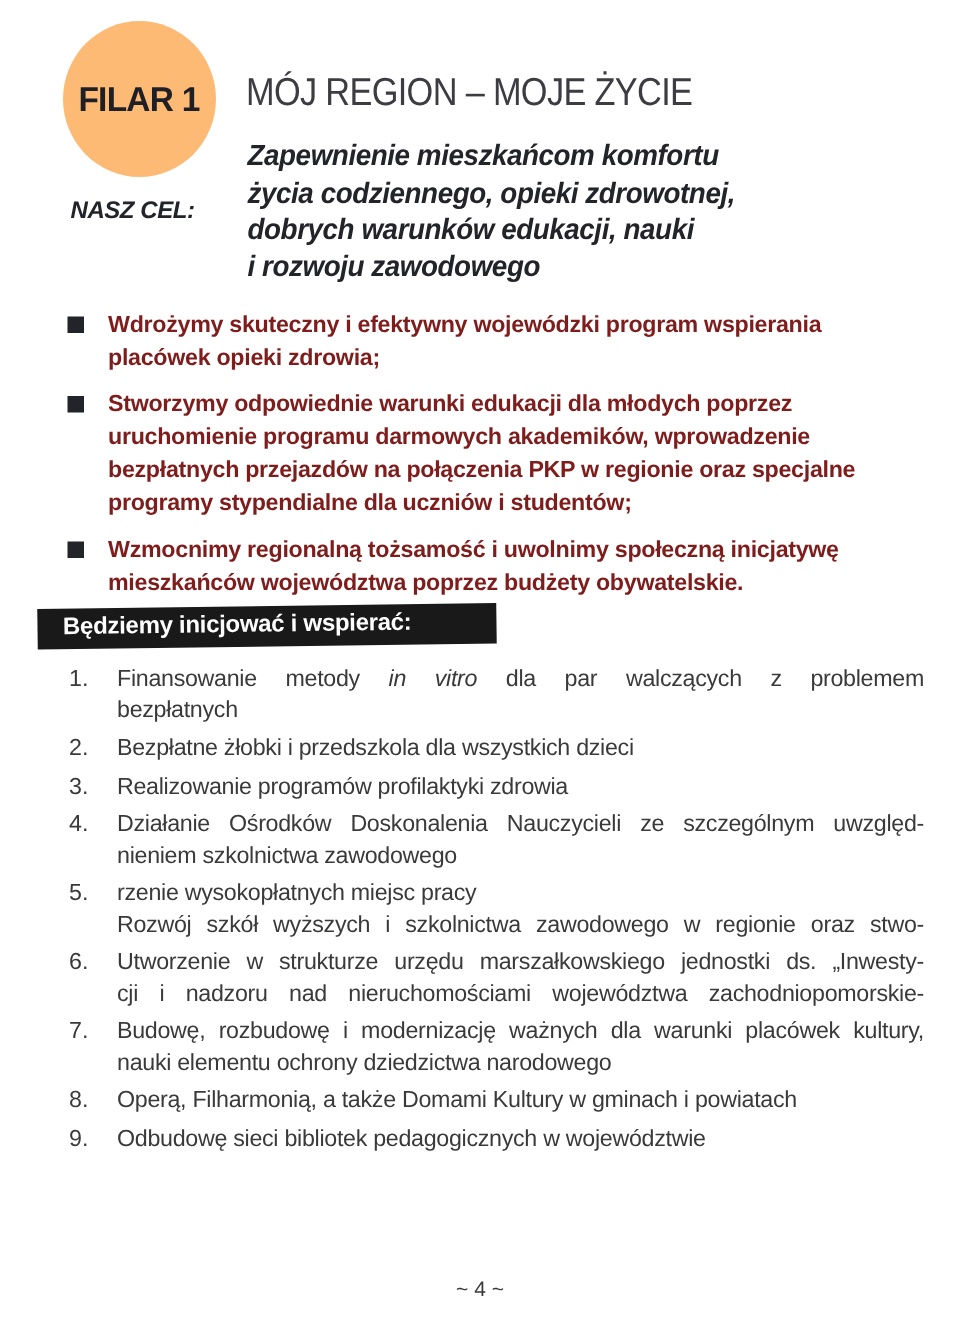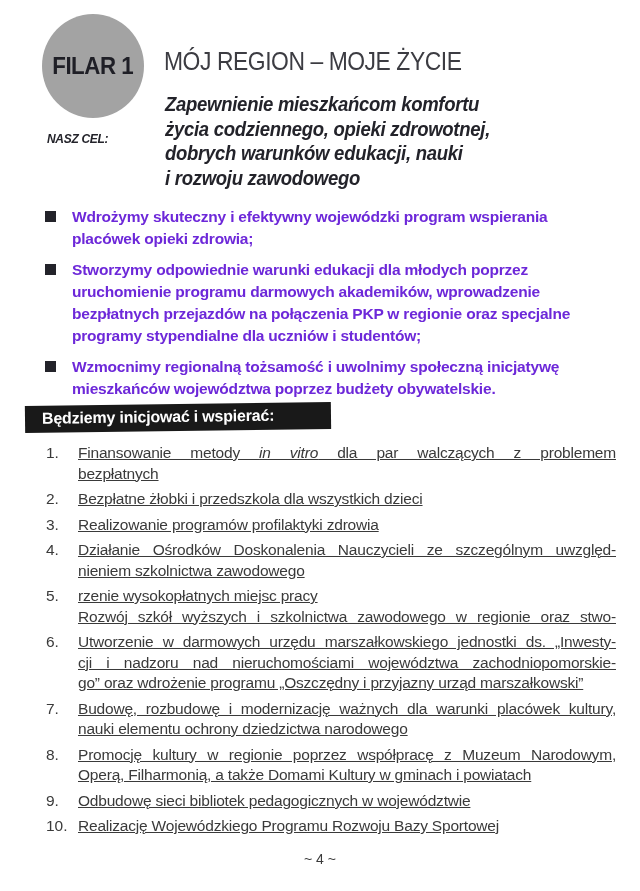--- a/index.html
+++ b/index.html
@@ -1,53 +1,53 @@
 <!DOCTYPE html>
 <html lang="pl"><head>
 <meta charset="utf-8">
 <style>
   html,body{margin:0;padding:0;background:#ffffff;}
   body{width:640px;height:891px;overflow:hidden;font-family:"Liberation Sans",sans-serif;}
   .page{position:relative;width:640px;height:891px;background:#ffffff;}
 
   
   .badge{position:absolute;left:42px;top:14px;width:102px;height:104px;border-radius:50%;
-         background:#a3a3a3;display:flex;align-items:center;justify-content:center;}
+         background:#fdba74;display:flex;align-items:center;justify-content:center;}
   .badge .badge-label{font-weight:bold;font-size:23px;letter-spacing:-0.5px;color:#1f1f26;
          transform:scaleX(.97);white-space:nowrap;}
 
   
   .title{position:absolute;left:164px;top:46px;font-size:26px;font-weight:normal;color:#3c3c42;
          letter-spacing:-0.5px;transform:scaleX(.88);transform-origin:left top;white-space:nowrap;}
 
   
-  .goal-label{position:absolute;left:47px;top:132px;font-size:12px;font-weight:bold;font-style:italic;
+  .goal-label{position:absolute;left:47px;top:132px;font-size:16px;font-weight:bold;font-style:italic;
          color:#23232a;letter-spacing:-0.3px;white-space:nowrap;}
   .goal-text{position:absolute;left:165px;top:92px;font-size:19.5px;font-weight:bold;font-style:italic;
          color:#23232a;line-height:24.5px;letter-spacing:-0.3px;white-space:pre-line;
          transform:scaleX(.95);transform-origin:left top;}
 
   
   .commitments{position:absolute;left:45px;top:206px;width:585px;}
   .brow{display:flex;margin-bottom:9px;}
   .sq{flex:none;width:11px;height:11px;background:#23232a;margin:5px 16px 0 0;}
-  .btext{font-weight:bold;font-size:15.5px;line-height:22px;color:#6d28d9;
+  .btext{font-weight:bold;font-size:15.5px;line-height:22px;color:#7f1d1d;
          letter-spacing:-0.2px;white-space:pre;}
 
   
   .banner{position:absolute;left:25px;top:404px;width:306px;height:27px;background:#191919;
           transform:rotate(-0.75deg);}
   .banner .banner-label{display:block;padding-left:17px;font-weight:bold;font-size:16px;
           line-height:26px;color:#ffffff;letter-spacing:-0.2px;white-space:nowrap;}
 
   
   .initiatives{position:absolute;left:46px;top:443px;width:570px;}
   .nitem{display:flex;margin-bottom:5px;}
   .num{flex:none;width:32px;font-size:15.5px;line-height:20.5px;color:#3a3a3a;}
-  .ntext{flex:1;min-width:0;font-size:15.5px;line-height:20.5px;color:#3a3a3a;letter-spacing:-0.2px;text-decoration:underline;}
+  .ntext{flex:1;min-width:0;font-size:15.5px;line-height:20.5px;color:#3a3a3a;letter-spacing:-0.2px;}
   .ln{white-space:nowrap;}
   .ln.j{text-align:justify;text-align-last:justify;}
 
   
   .footer{position:absolute;left:0;right:0;top:851px;text-align:center;font-size:14px;color:#3a3a3a;}
 </style>
 </head>
 <body>
 
 <div class="page">
@@ -119,48 +119,40 @@
       <div class="nitem">
         <span class="num">5.</span>
         <div class="ntext">
           <div class="ln">rzenie wysokopłatnych miejsc pracy</div>
           <div class="ln j">Rozwój szkół wyższych i szkolnictwa zawodowego w regionie oraz stwo-</div>
         </div>
       </div>
       <div class="nitem">
         <span class="num">6.</span>
         <div class="ntext">
-          <div class="ln j">Utworzenie w darmowych urzędu marszałkowskiego jednostki ds. „Inwesty-</div>
+          <div class="ln j">Utworzenie w strukturze urzędu marszałkowskiego jednostki ds. „Inwesty-</div>
           <div class="ln j">cji i nadzoru nad nieruchomościami województwa zachodniopomorskie-</div>
-          <div class="ln">go” oraz wdrożenie programu „Oszczędny i przyjazny urząd marszałkowski”</div>
         </div>
       </div>
       <div class="nitem">
         <span class="num">7.</span>
         <div class="ntext">
           <div class="ln j">Budowę, rozbudowę i modernizację ważnych dla warunki placówek kultury,</div>
           <div class="ln">nauki elementu ochrony dziedzictwa narodowego</div>
         </div>
       </div>
       <div class="nitem">
         <span class="num">8.</span>
         <div class="ntext">
-          <div class="ln j">Promocję kultury w regionie poprzez współpracę z Muzeum Narodowym,</div>
           <div class="ln">Operą, Filharmonią, a także Domami Kultury w gminach i powiatach</div>
         </div>
       </div>
       <div class="nitem">
         <span class="num">9.</span>
         <div class="ntext">
           <div class="ln">Odbudowę sieci bibliotek pedagogicznych w województwie</div>
         </div>
       </div>
-      <div class="nitem">
-        <span class="num">10.</span>
-        <div class="ntext">
-          <div class="ln">Realizację Wojewódzkiego Programu Rozwoju Bazy Sportowej</div>
-        </div>
-      </div>
     </div>
 
   <div class="footer">~ 4 ~</div>
 
 </div>
 
 </body></html>

